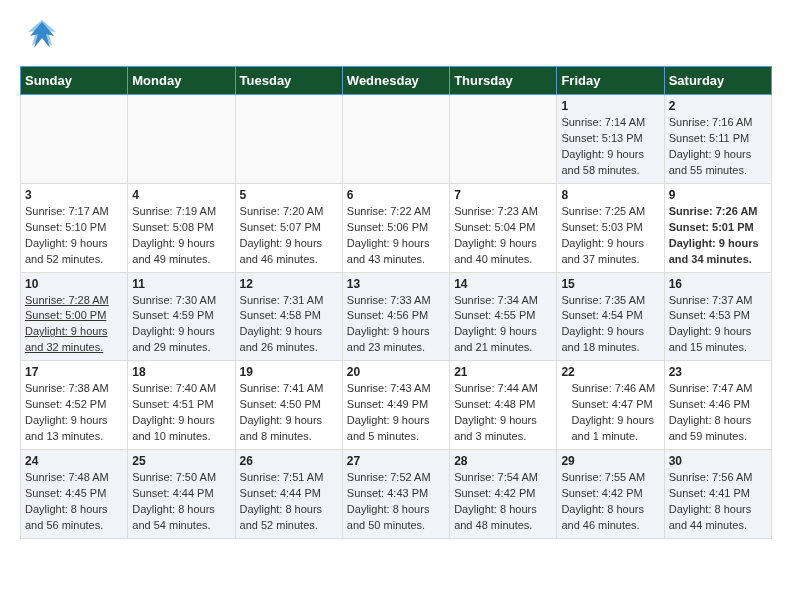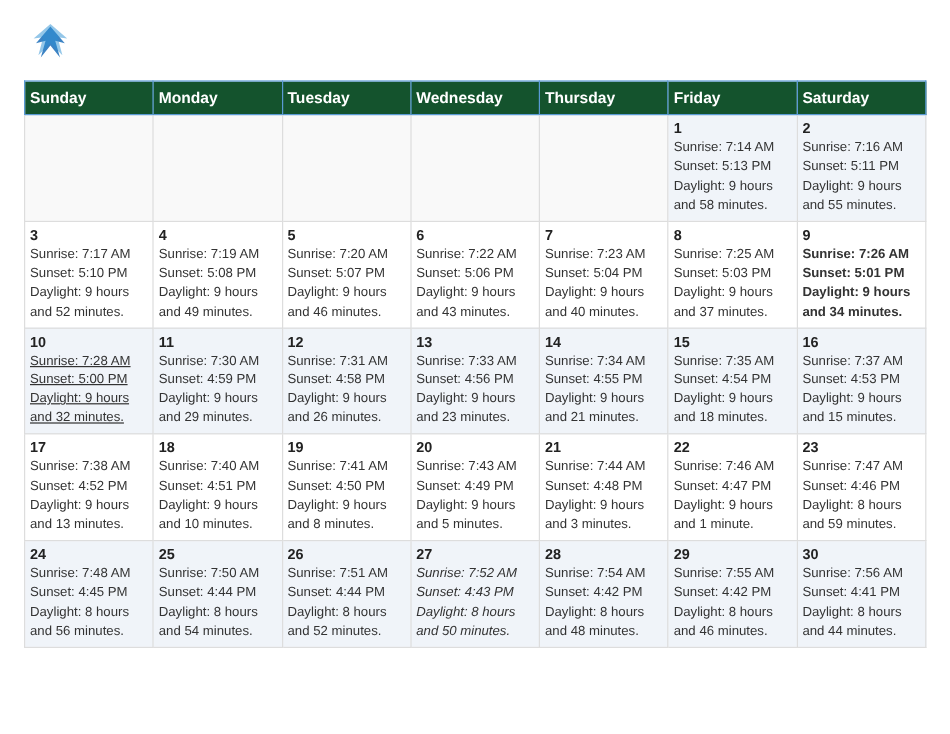--- a/index.html
+++ b/index.html
@@ -267,21 +267,21 @@
 Daylight: 9 hours and 5 minutes.</div>
           </td>
           <td>
             <div class="day-num">21</div>
             <div class="day-info" style="white-space: pre-line;">Sunrise: 7:44 AM
 Sunset: 4:48 PM
 Daylight: 9 hours and 3 minutes.</div>
           </td>
           <td>
             <div class="day-num">22</div>
-            <div class="day-info" style="white-space: pre-line;">Sunrise: 7:46 AM
+            <div class="day-info" style="white-space: pre-line; margin-left: 10px;">Sunrise: 7:46 AM
 Sunset: 4:47 PM
 Daylight: 9 hours and 1 minute.</div>
           </td>
           <td>
             <div class="day-num">23</div>
             <div class="day-info" style="white-space: pre-line;">Sunrise: 7:47 AM
 Sunset: 4:46 PM
 Daylight: 8 hours and 59 minutes.</div>
           </td>
         </tr>
@@ -299,21 +299,21 @@
 Daylight: 8 hours and 54 minutes.</div>
           </td>
           <td class="shade">
             <div class="day-num">26</div>
             <div class="day-info" style="white-space: pre-line;">Sunrise: 7:51 AM
 Sunset: 4:44 PM
 Daylight: 8 hours and 52 minutes.</div>
           </td>
           <td class="shade">
             <div class="day-num">27</div>
-            <div class="day-info" style="white-space: pre-line; font-style: italic;">Sunrise: 7:52 AM
+            <div class="day-info" style="white-space: pre-line;">Sunrise: 7:52 AM
 Sunset: 4:43 PM
 Daylight: 8 hours and 50 minutes.</div>
           </td>
           <td class="shade">
             <div class="day-num">28</div>
             <div class="day-info" style="white-space: pre-line;">Sunrise: 7:54 AM
 Sunset: 4:42 PM
 Daylight: 8 hours and 48 minutes.</div>
           </td>
           <td class="shade">

